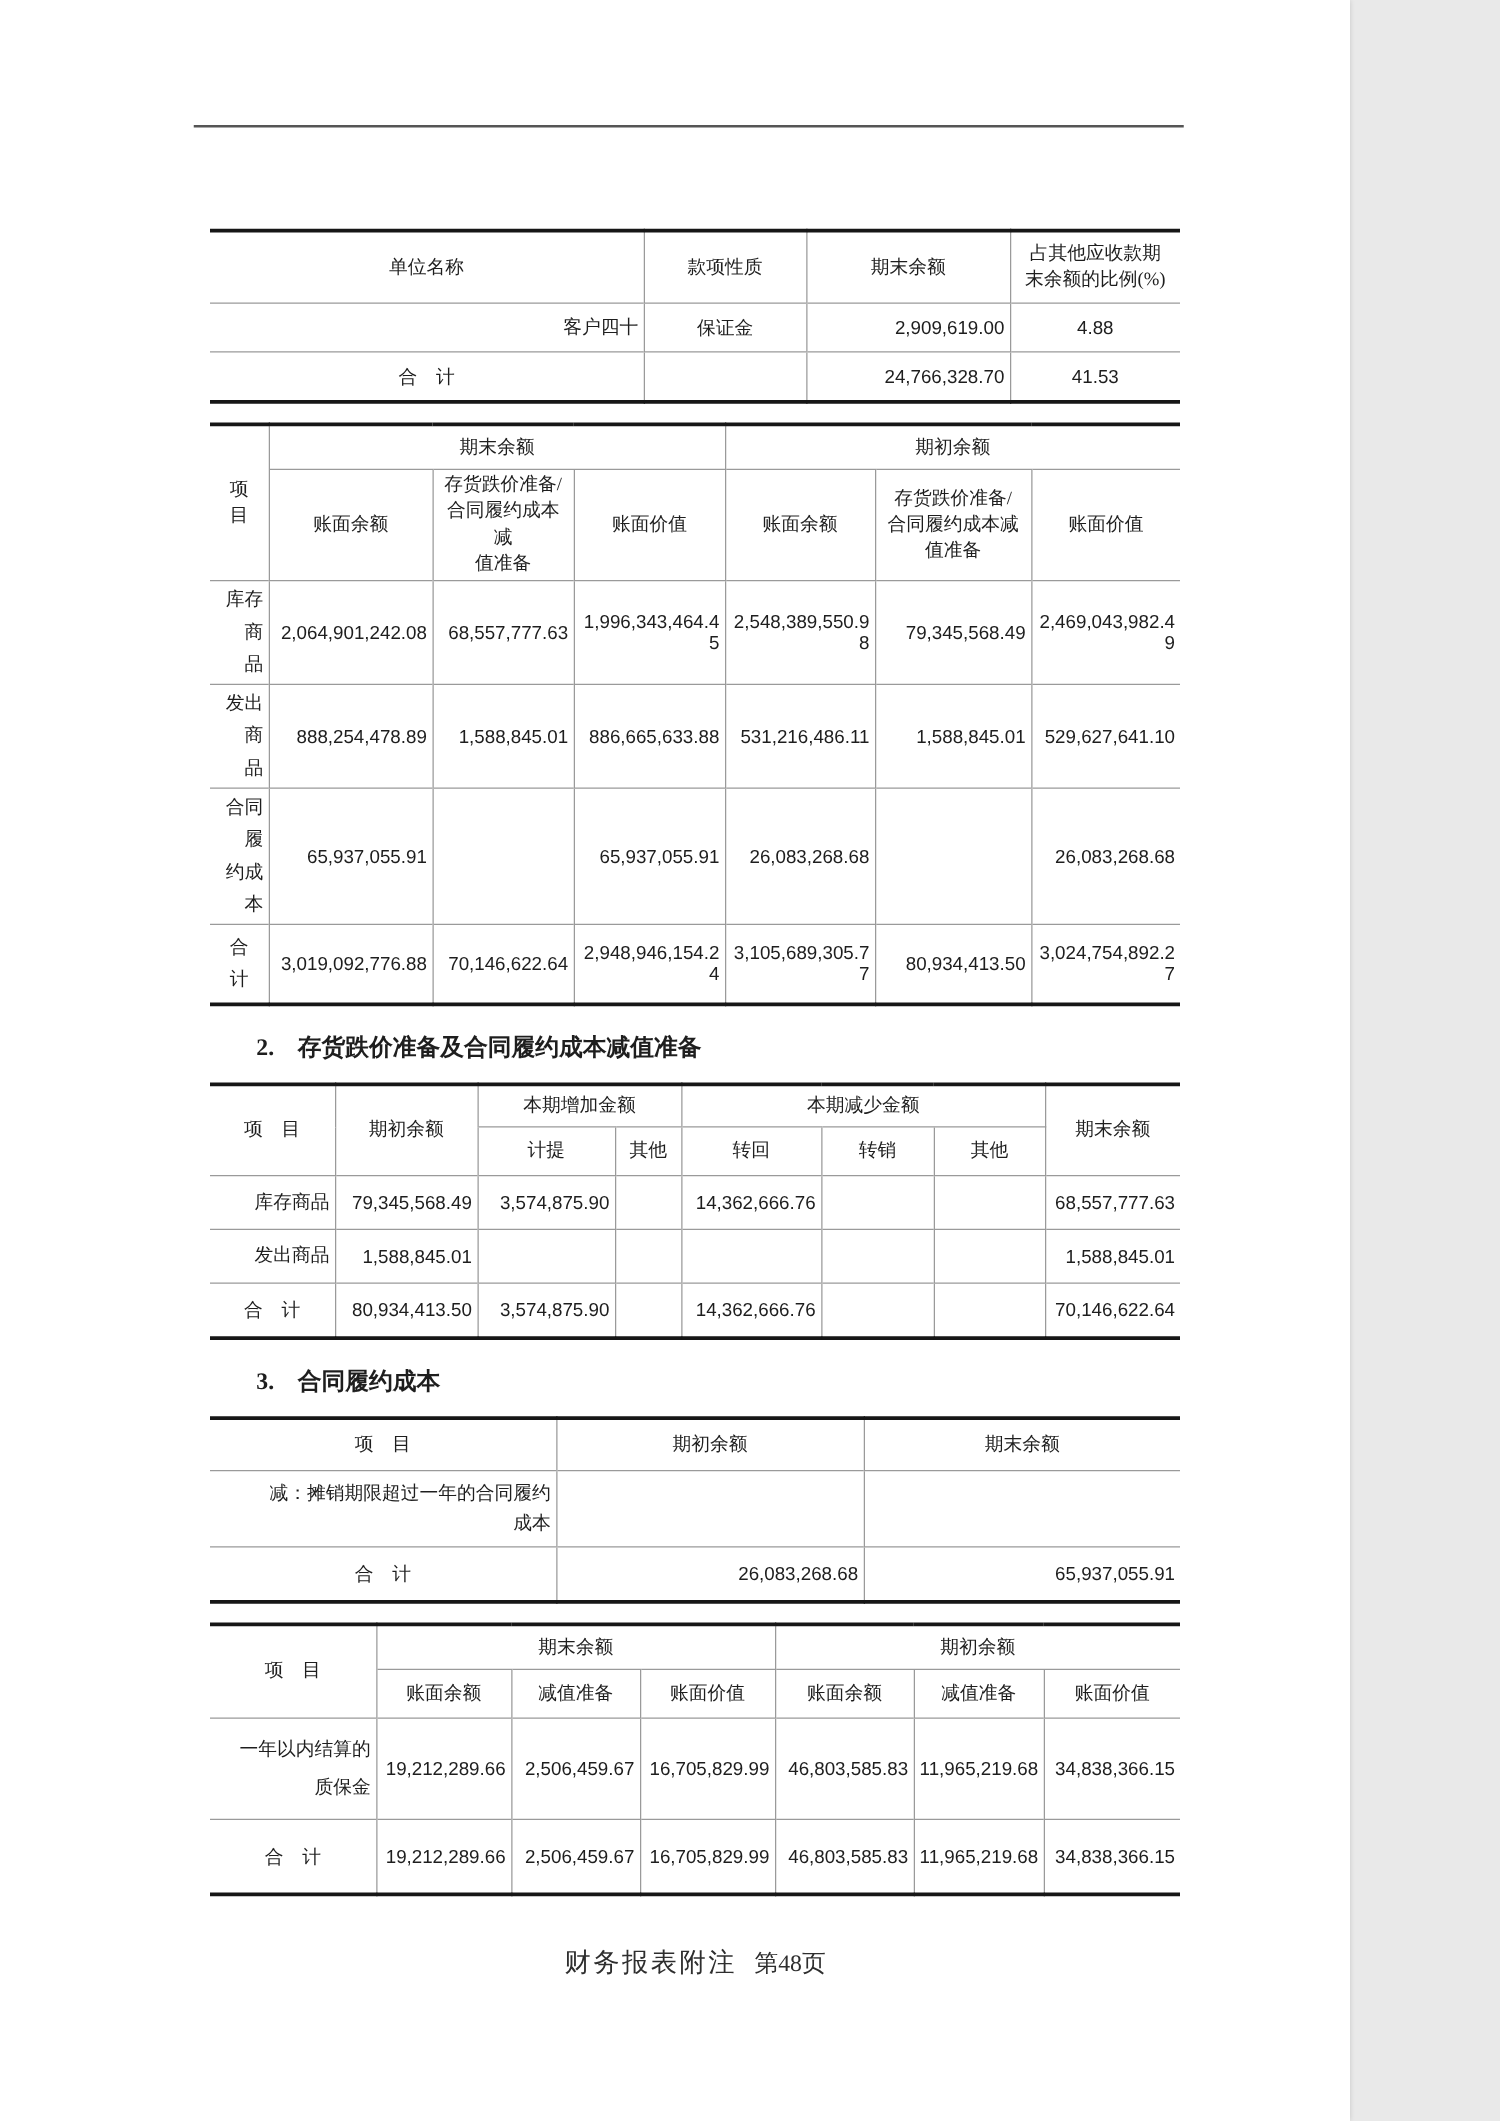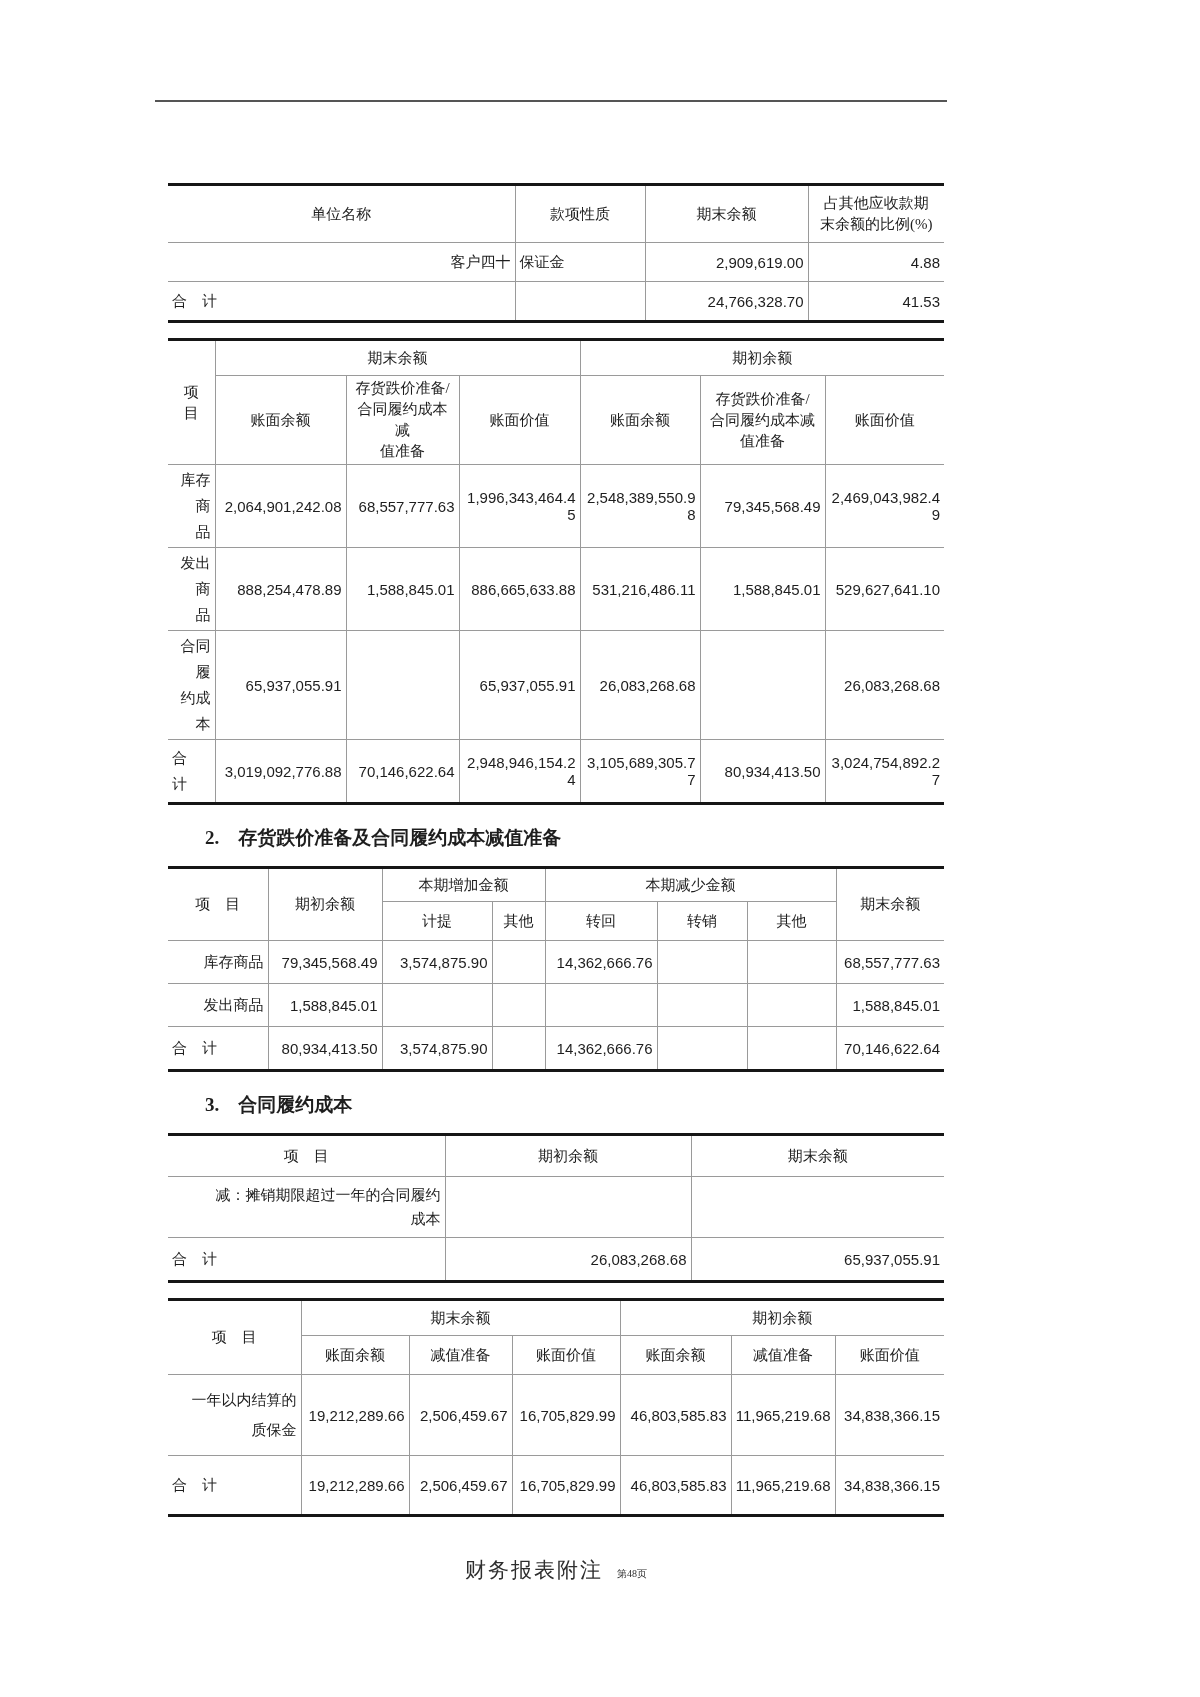--- a/index.html
+++ b/index.html
@@ -1,46 +1,46 @@
 <!DOCTYPE html>
 <html><head>
 <meta charset="utf-8">
 <style>
   html,body{margin:0;padding:0;background:#e9e9e9;}
-  #page{position:relative;width:1200px;height:1697px;background:#ffffff;
+  #page{position:relative;width:1080px;height:1697px;background:#ffffff;
         font-family:"Liberation Serif",serif;color:#1e1e1e;overflow:hidden;
         box-shadow:0 0 4px rgba(0,0,0,.15);}
   .toprule{position:absolute;top:100px;left:155px;width:792px;height:0;
            border-top:2px solid #555;}
   .content{position:absolute;left:168px;top:0;width:776px;}
 
   table.ft{border-collapse:collapse;table-layout:fixed;width:776px;
            border-top:3px solid #161616;border-bottom:3px solid #161616;}
   .ft td,.ft th{border-left:1px solid #9a9a9a;border-top:1px solid #9a9a9a;
       font-size:15px;font-weight:normal;vertical-align:middle;
       padding:2px 4px;white-space:pre-line;word-break:break-all;}
   .ft .lead{border-left:none;}
   .ft tr.hr1 > *{border-top:none;}
   .ft th{text-align:center;line-height:21px;}
   .num{font-family:"Liberation Sans",sans-serif;text-align:right;
        padding-right:9px;font-size:14.5px;white-space:nowrap;}
-  .ctr{padding-right:4px;}
+  .ctr{text-align:center;padding-right:4px;}
   .lbl{text-align:right;padding-left:7px;line-height:26px;}
   .low{vertical-align:bottom;padding-bottom:8px;}
   .vsp{line-height:46px;text-align:center;padding:0;}
 
   h2.note{font-size:19px;font-weight:bold;margin:0;padding-left:37px;
           white-space:pre;}
   h3.sub{font-size:19px;font-weight:bold;margin:0;padding-left:37px;
          white-space:pre;}
 
   .footer{position:absolute;top:1556px;left:168px;width:776px;
           text-align:center;color:#2e2e2e;}
   .footer .ft-title{font-size:21px;letter-spacing:2px;}
-  .footer .ft-page{font-size:10px;margin-left:14px;}
+  .footer .ft-page{font-size:19px;margin-left:14px;}
 
   
   #t1{margin-top:183px;}
   #note8{margin-top:24px;}
   #s1{margin-top:16px;}
   #t2{margin-top:15px;}
   #s2{margin-top:20px;}
   #t3{margin-top:15px;}
   #s3{margin-top:20px;}
   #t4{margin-top:15px;}

